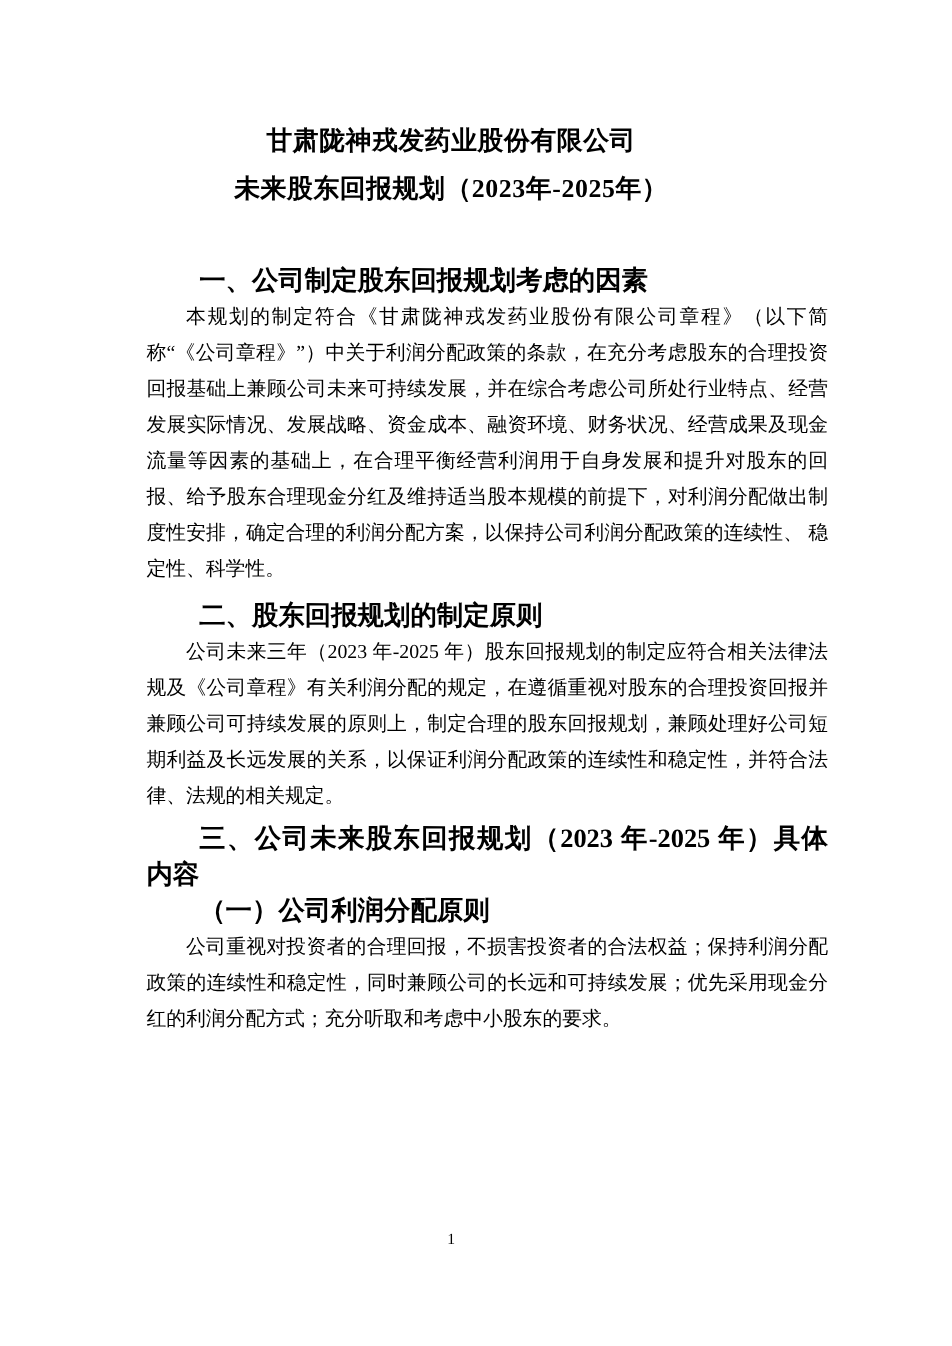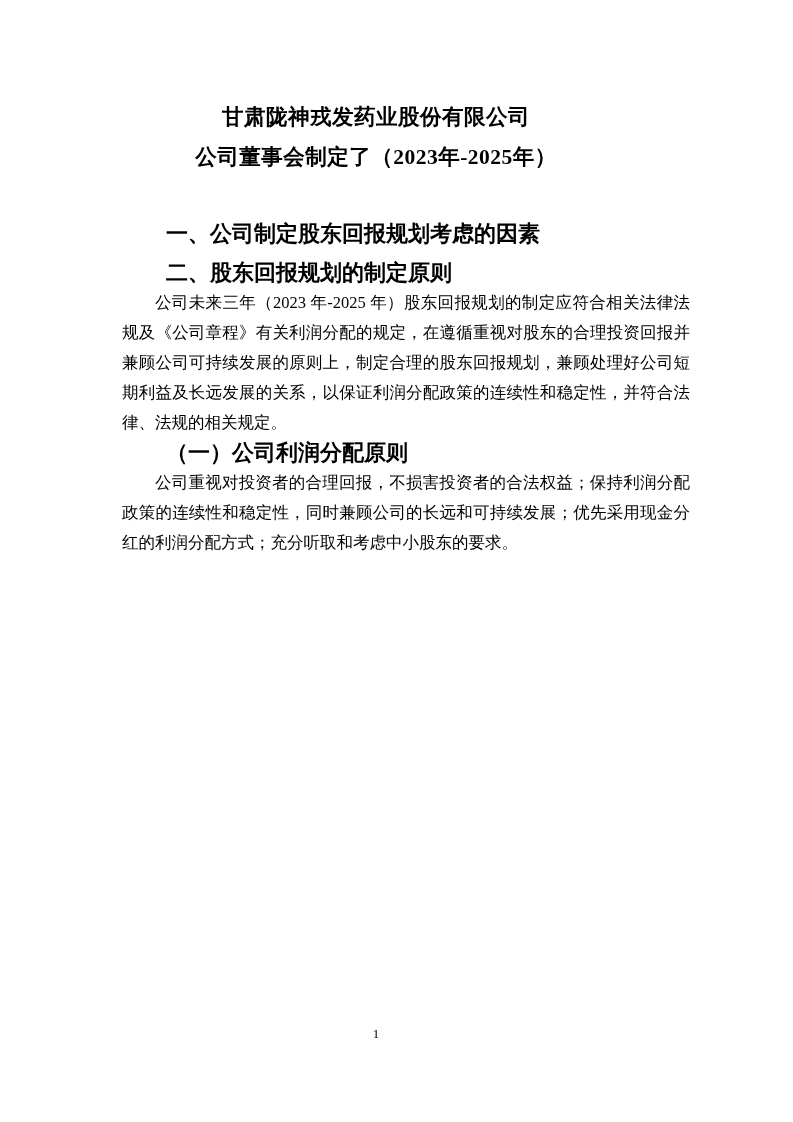--- a/index.html
+++ b/index.html
@@ -73,31 +73,33 @@
     line-height: 16px;
   }
 </style>
 </head>
 <body>
 
 <div class="page">
 
   <header class="doc-title">
     <h1 class="title-line">甘肃陇神戎发药业股份有限公司</h1>
-    <h1 class="title-line">公司董事会制定了（2023年-2025年）</h1>
+    <h1 class="title-line">未来股东回报规划（2023年-2025年）</h1>
   </header>
 
   <main class="doc-body">
 
 
     <h2 class="heading h-sec1">一、公司制定股东回报规划考虑的因素</h2>
+    <p class="para">本规划的制定符合《甘肃陇神戎发药业股份有限公司章程》（以下简称“《公司章程》”）中关于利润分配政策的条款，在充分考虑股东的合理投资回报基础上兼顾公司未来可持续发展，并在综合考虑公司所处行业特点、经营发展实际情况、发展战略、资金成本、融资环境、财务状况、经营成果及现金流量等因素的基础上，在合理平衡经营利润用于自身发展和提升对股东的回报、给予股东合理现金分红及维持适当股本规模的前提下，对利润分配做出制度性安排，确定合理的利润分配方案，以保持公司利润分配政策的连续性、 稳定性、科学性。</p>
 
     <h2 class="heading h-sec2">二、股东回报规划的制定原则</h2>
     <p class="para">公司未来三年（2023 年-2025 年）股东回报规划的制定应符合相关法律法规及《公司章程》有关利润分配的规定，在遵循重视对股东的合理投资回报并兼顾公司可持续发展的原则上，制定合理的股东回报规划，兼顾处理好公司短期利益及长远发展的关系，以保证利润分配政策的连续性和稳定性，并符合法律、法规的相关规定。</p>
 
+    <h2 class="heading h-sec3">三、公司未来股东回报规划（2023 年-2025 年）具体内容</h2>
     <h3 class="subheading">（一）公司利润分配原则</h3>
     <p class="para">公司重视对投资者的合理回报，不损害投资者的合法权益；保持利润分配政策的连续性和稳定性，同时兼顾公司的长远和可持续发展；优先采用现金分红的利润分配方式；充分听取和考虑中小股东的要求。</p>
 
   </main>
 
   <footer class="page-footer">
     <span class="page-number">1</span>
   </footer>
 
 </div>

